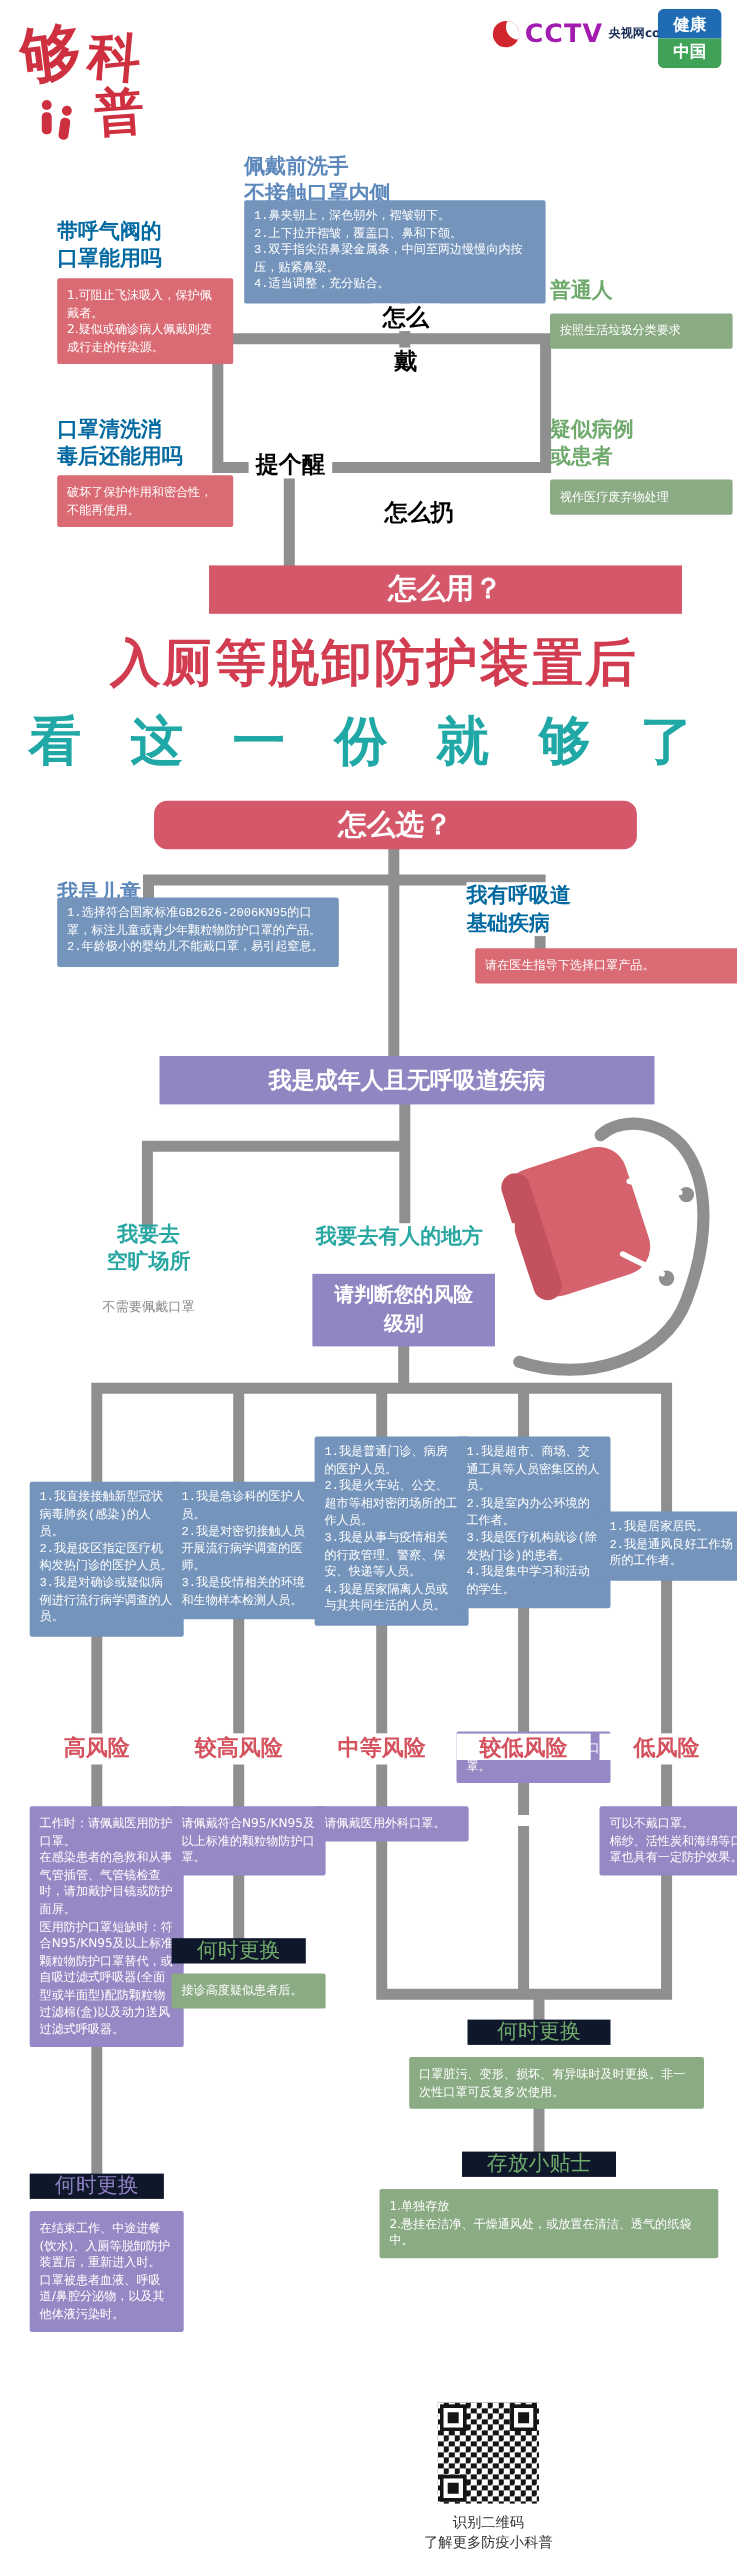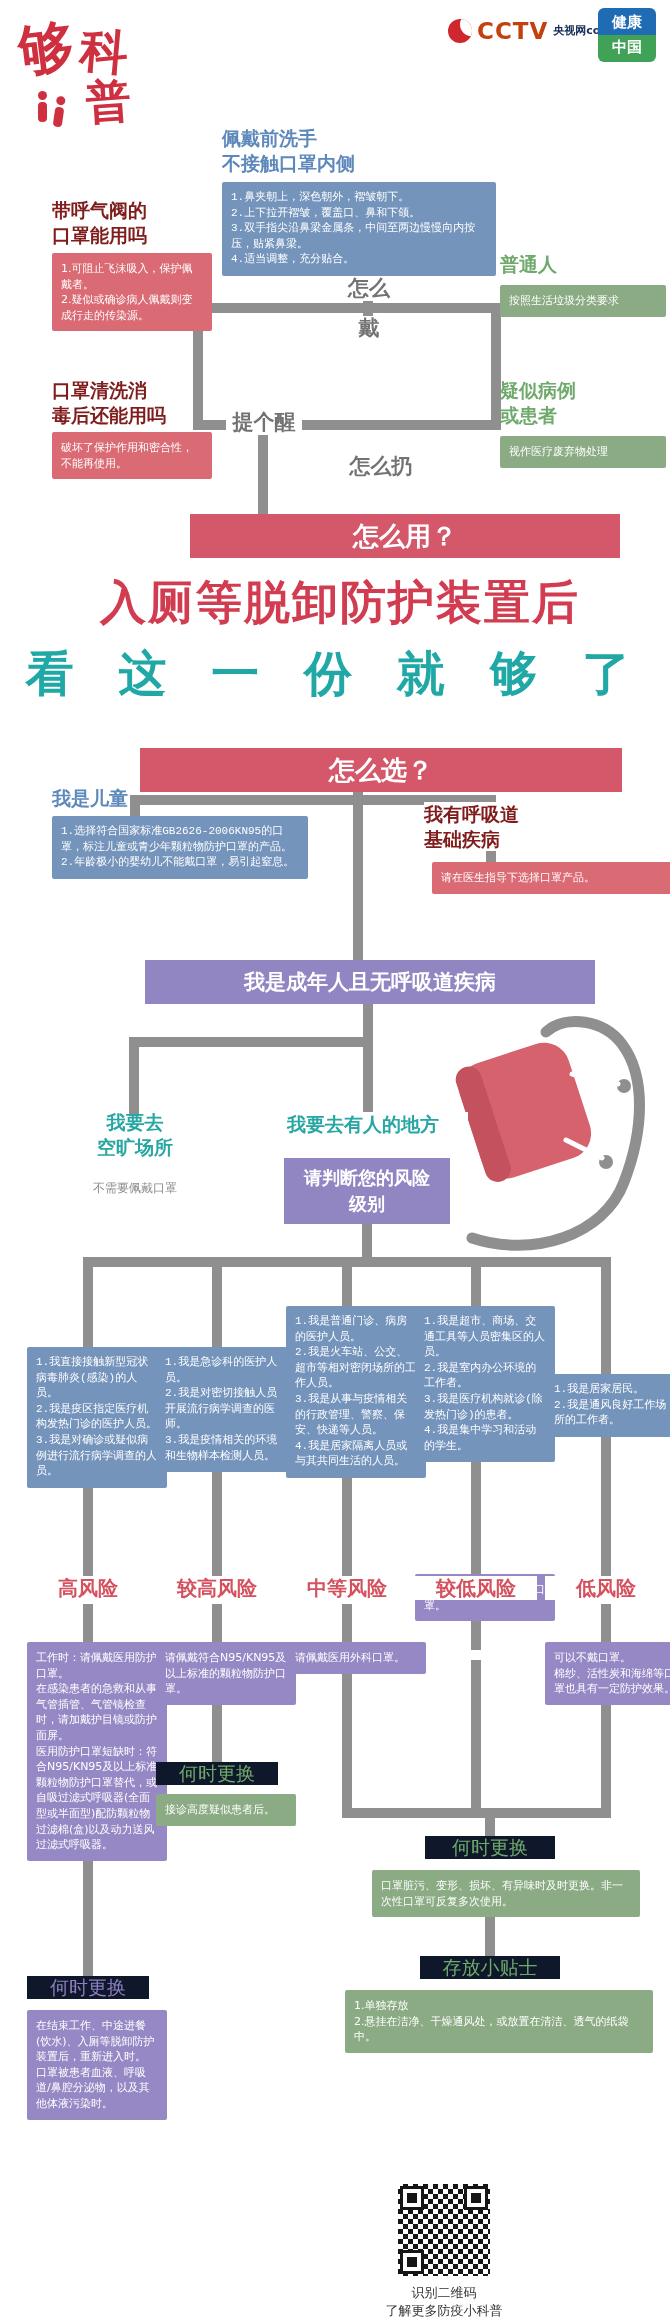--- a/index.html
+++ b/index.html
@@ -3,60 +3,60 @@
 <meta charset="utf-8">
 <style>
   html,body{margin:0;padding:0;background:#fff;}
   body{font-family:"DejaVu Sans","Liberation Sans",sans-serif;}
   .poster{position:relative;width:670px;height:2320px;background:#fff;overflow:hidden;}
   .abs{position:absolute;}
   .connectors{position:absolute;left:0;top:0;z-index:0;}
   .z{z-index:2;}
   
   .title{font-weight:bold;font-size:19px;line-height:1.3;white-space:pre-line;z-index:2;}
-  .t-blue{color:#5d88bb;}
-  .t-red{color:#7f1d1d;}
+  .t-blue{color:#5d88bb;margin-top:13px;}
+  .t-red{color:#0369a1;}
   .t-green{color:#6fa96b;}
   .t-teal{color:#28a7a2;}
   .t-purple{color:#8d7fc0;}
   
   .box{color:#fff;font-size:11px;line-height:1.42;padding:8px 9px;white-space:pre-line;z-index:2;border-radius:2px;}
   .b-blue{background:#7494bc;font-family:Liberation Mono, monospace;}
   .b-red{background:#da6a73;}
   .b-green{background:#8aab83;}
   .b-purple{background:#9688c4;}
   
   .banner{color:#fff;font-weight:bold;text-align:center;z-index:2;}
   .bn-red{background:#d5576a;}
   .bn-purple{background:#9185c2;}
   .bn-big{font-size:26px;line-height:44px;}
   .bn-mid{font-size:21px;line-height:44px;}
   .bn-small{font-size:18px;line-height:1.45;padding:7px 0;white-space:pre-line;}
   
-  .junction{font-size:21px;font-weight:bold;color:#737373;text-align:center;background:#fff;z-index:3;line-height:1.2;}
+  .junction{font-size:21px;font-weight:bold;color:#000000;text-align:center;background:#fff;z-index:3;line-height:1.2;}
   .risk-level{font-size:20px;font-weight:bold;color:#d4515e;text-align:center;background:#fff;z-index:3;line-height:1.2;}
   .chg{font-size:19px;font-weight:normal;text-align:center;background:#0f172a;z-index:3;line-height:1.2;}
   .headline{font-size:46px;font-weight:bold;color:#d23c50;text-align:center;letter-spacing:2px;z-index:2;}
   .subheadline{font-size:48px;font-weight:bold;color:#1fa8a5;text-align:center;letter-spacing:14px;z-index:2;}
   .note{font-size:12px;color:#8a8a8a;text-align:center;z-index:2;}
   .center{text-align:center;}
   
   .brand{left:18px;top:10px;width:165px;height:125px;color:#cf3040;font-weight:bold;z-index:2;}
   .brand .b1{position:absolute;left:0;top:2px;font-size:56px;transform:rotate(-7deg);}
   .brand .b2{position:absolute;left:62px;top:10px;font-size:48px;transform:rotate(5deg);}
   .brand .b3{position:absolute;left:68px;top:62px;font-size:45px;transform:rotate(-4deg);}
   .mascot{position:absolute;width:9px;height:20px;background:#cf3040;border-radius:4px;}
   .mascot::before{content:"";position:absolute;top:-11px;left:0;width:9px;height:9px;border-radius:50%;background:#cf3040;}
   .m1{left:20px;top:92px;}
   .m2{left:36px;top:97px;transform:rotate(8deg);}
   
   .cctv{left:448px;top:18px;display:flex;align-items:center;gap:5px;z-index:2;}
   .cctv-mark{width:24px;height:24px;border-radius:50%;background:#d0262e;position:relative;overflow:hidden;flex:0 0 auto;}
   .cctv-mark::after{content:"";position:absolute;left:50%;top:-25%;width:95%;height:95%;border-radius:50%;background:#fff;}
-  .cctv-name{font-size:23px;font-weight:bold;color:#c2410c;letter-spacing:1px;}
+  .cctv-name{font-size:23px;font-weight:bold;color:#a21caf;letter-spacing:1px;}
   .cctv-sub{display:flex;flex-direction:row;font-size:11px;color:#182e57;font-weight:bold;line-height:1.15;}
   
   .hc{left:598px;top:8px;width:58px;border-radius:6px;overflow:hidden;text-align:center;font-weight:bold;font-size:15px;color:#fff;line-height:1;z-index:2;}
   .hc-top{background:#1f6cb4;padding:7px 0 5px;}
   .hc-bottom{background:#3fa257;padding:5px 0 7px;}
   
   .qr{left:398px;top:2184px;width:92px;height:92px;background:
       conic-gradient(#151515 90deg,#fff 90deg 180deg,#151515 180deg 270deg,#fff 270deg);
       background-size:10px 10px;z-index:2;}
   .qr-finder{position:absolute;width:24px;height:24px;background:#151515;border:3px solid #151515;box-shadow:inset 0 0 0 4px #fff;box-sizing:border-box;}
@@ -130,21 +130,21 @@
   <div class="junction abs" style="left:226px;top:410px;width:76px;">提个醒</div>
   <div class="junction abs" style="left:343px;top:410px;width:76px;margin-top:44px;">怎么扔</div>
 
   <div class="title t-green abs" style="left:500px;top:378px;width:150px;">疑似病例
 或患者</div>
   <div class="box b-green abs" style="left:500px;top:436px;width:148px;">视作医疗废弃物处理</div>
 
   <div class="banner bn-red bn-big abs" style="left:190px;top:514px;width:430px;height:44px;">怎么用？</div>
   <div class="headline abs" style="left:30px;top:572px;width:620px;">入厕等脱卸防护装置后</div>
   <div class="subheadline abs" style="left:10px;top:642px;width:650px;">看 这 一 份 就 够 了</div>
-  <div class="banner bn-red bn-big abs" style="left:140px;top:748px;width:482px;height:44px;">怎么选？</div>
+  <div class="banner bn-red bn-big abs" style="left:140px;top:728px;width:439px;height:44px;border-radius:12px;">怎么选？</div>
 
   <div class="title t-blue abs" style="left:52px;top:786px;width:150px;">我是儿童</div>
   <div class="box b-blue abs" style="left:52px;top:816px;width:238px;">1.选择符合国家标准GB2626-2006KN95的口罩，标注儿童或青少年颗粒物防护口罩的产品。
 2.年龄极小的婴幼儿不能戴口罩，易引起窒息。</div>
 
   <div class="title t-red abs" style="left:424px;top:802px;width:140px;background:#fff;z-index:3;">我有呼吸道
 基础疾病</div>
   <div class="box b-red abs" style="left:432px;top:862px;width:230px;">请在医生指导下选择口罩产品。</div>
 
   <div class="banner bn-purple bn-mid abs" style="left:145px;top:960px;width:450px;height:44px;">我是成年人且无呼吸道疾病</div>

